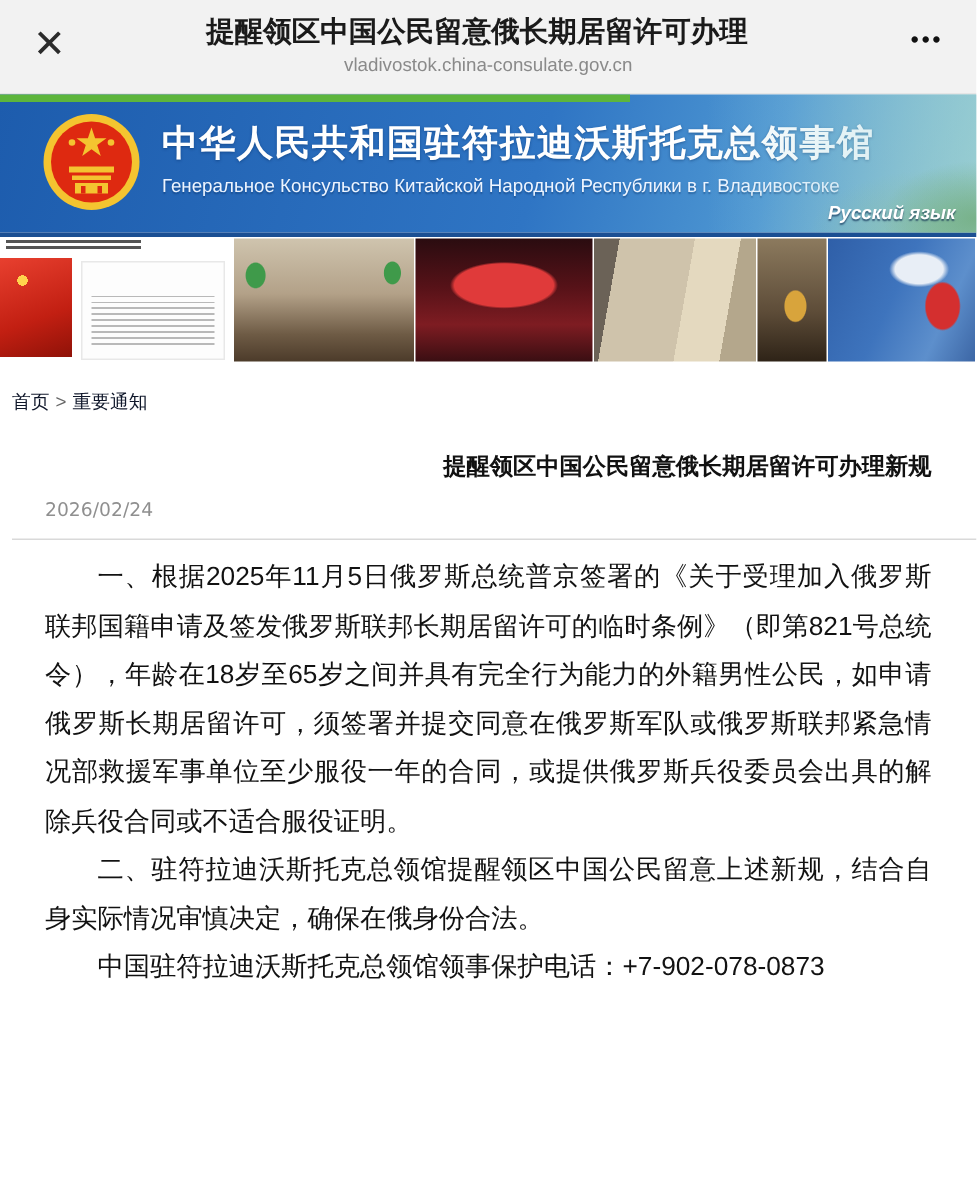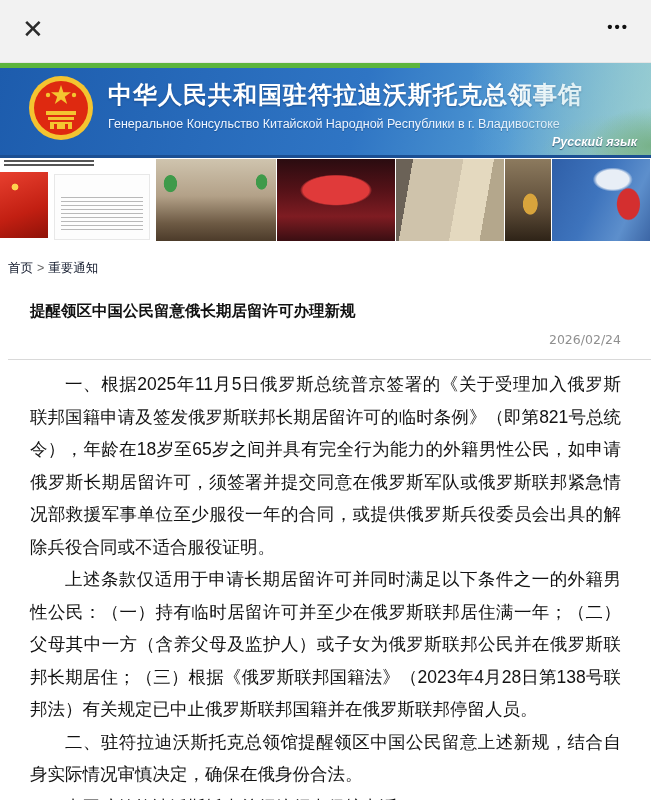--- a/index.html
+++ b/index.html
@@ -106,39 +106,41 @@
     linear-gradient(115deg,#2f5fa8 0%,#3e74bd 45%,#5d8fcc 75%,#3c66a5 100%);}
   
   .breadcrumb{
     padding:14px 0 10px 8px;font-size:12.5px;color:#2d4f9e;
   }
   .breadcrumb a{color:#0f172a;text-decoration:none;cursor:pointer;}
   .breadcrumb .sep{color:#666;margin:0 4px;}
   
   .article{padding:14px 30px 0 30px;}
   .article-title{
-    text-align:left;font-size:15.5px;font-weight:700;color:#111;
+    text-align:right;font-size:15.5px;font-weight:700;color:#111;
     font-family:Liberation Mono, monospace;
   }
   .article-date{
-    text-align:right;font-size:12.5px;color:#8f8f8f;margin-top:10px;
+    text-align:left;font-size:12.5px;color:#8f8f8f;margin-top:10px;
     font-family:"DejaVu Sans",sans-serif;
   }
   .article-rule{border:none;border-top:1px solid #d9d9d9;margin:12px -30px 8px -22px;}
   .article-body p{
     margin:0;text-indent:2em;font-size:17.5px;line-height:32.5px;color:#121212;
     font-family:Liberation Sans, sans-serif;text-align:justify;
   }
 </style>
 </head>
 <body>
 
 <div class="browser-header">
   <span class="close-btn">✕</span>
+  <div class="browser-title">提醒领区中国公民留意俄长期居留许可办理</div>
   <div class="title-fade"></div>
+  <div class="browser-url">vladivostok.china-consulate.gov.cn</div>
   <span class="menu-btn">•••</span>
 </div>
 
 <div class="banner">
   <div class="progress-bar" style="background:#5db53c"></div>
   <svg class="emblem" viewBox="0 0 66 70">
     <circle cx="33" cy="35" r="32" fill="#f4c430"></circle>
     <circle cx="33" cy="35" r="27" fill="#de2910"></circle>
     <polygon points="33,12 35.4,19.2 43,19.2 36.8,23.7 39.2,31 33,26.5 26.8,31 29.2,23.7 23,19.2 30.6,19.2" fill="#f4c430"></polygon>
     <circle cx="20" cy="22" r="2.2" fill="#f4c430"></circle>
@@ -175,19 +177,18 @@
 <div class="breadcrumb">
   <a>首页</a><span class="sep">&gt;</span><a>重要通知</a>
 </div>
 
 <div class="article">
   <div class="article-title">提醒领区中国公民留意俄长期居留许可办理新规</div>
   <div class="article-date">2026/02/24</div>
   <hr class="article-rule">
   <div class="article-body">
     <p>一、根据2025年11月5日俄罗斯总统普京签署的《关于受理加入俄罗斯联邦国籍申请及签发俄罗斯联邦长期居留许可的临时条例》（即第821号总统令），年龄在18岁至65岁之间并具有完全行为能力的外籍男性公民，如申请俄罗斯长期居留许可，须签署并提交同意在俄罗斯军队或俄罗斯联邦紧急情况部救援军事单位至少服役一年的合同，或提供俄罗斯兵役委员会出具的解除兵役合同或不适合服役证明。</p>
-    <p>上述条款仅适用于申请长期居留许可并同时满足以下条件之一的外籍男性公民：（一）持有临时居留许可并至少在俄罗斯联邦居住满一年；（二）父母其中一方（含养父母及监护人）或子女为俄罗斯联邦公民并在俄罗斯联邦长期居住；（三）根据《俄罗斯联邦国籍法》（2023年4月28日第138号联邦法）有关规定已中止俄罗斯联邦国籍并在俄罗斯联邦停留人员。</p>
     <p>二、驻符拉迪沃斯托克总领馆提醒领区中国公民留意上述新规，结合自身实际情况审慎决定，确保在俄身份合法。</p>
     <p>中国驻符拉迪沃斯托克总领馆领事保护电话：+7-902-078-0873</p>
 
   </div>
 
 </div>
 
 </body></html>

